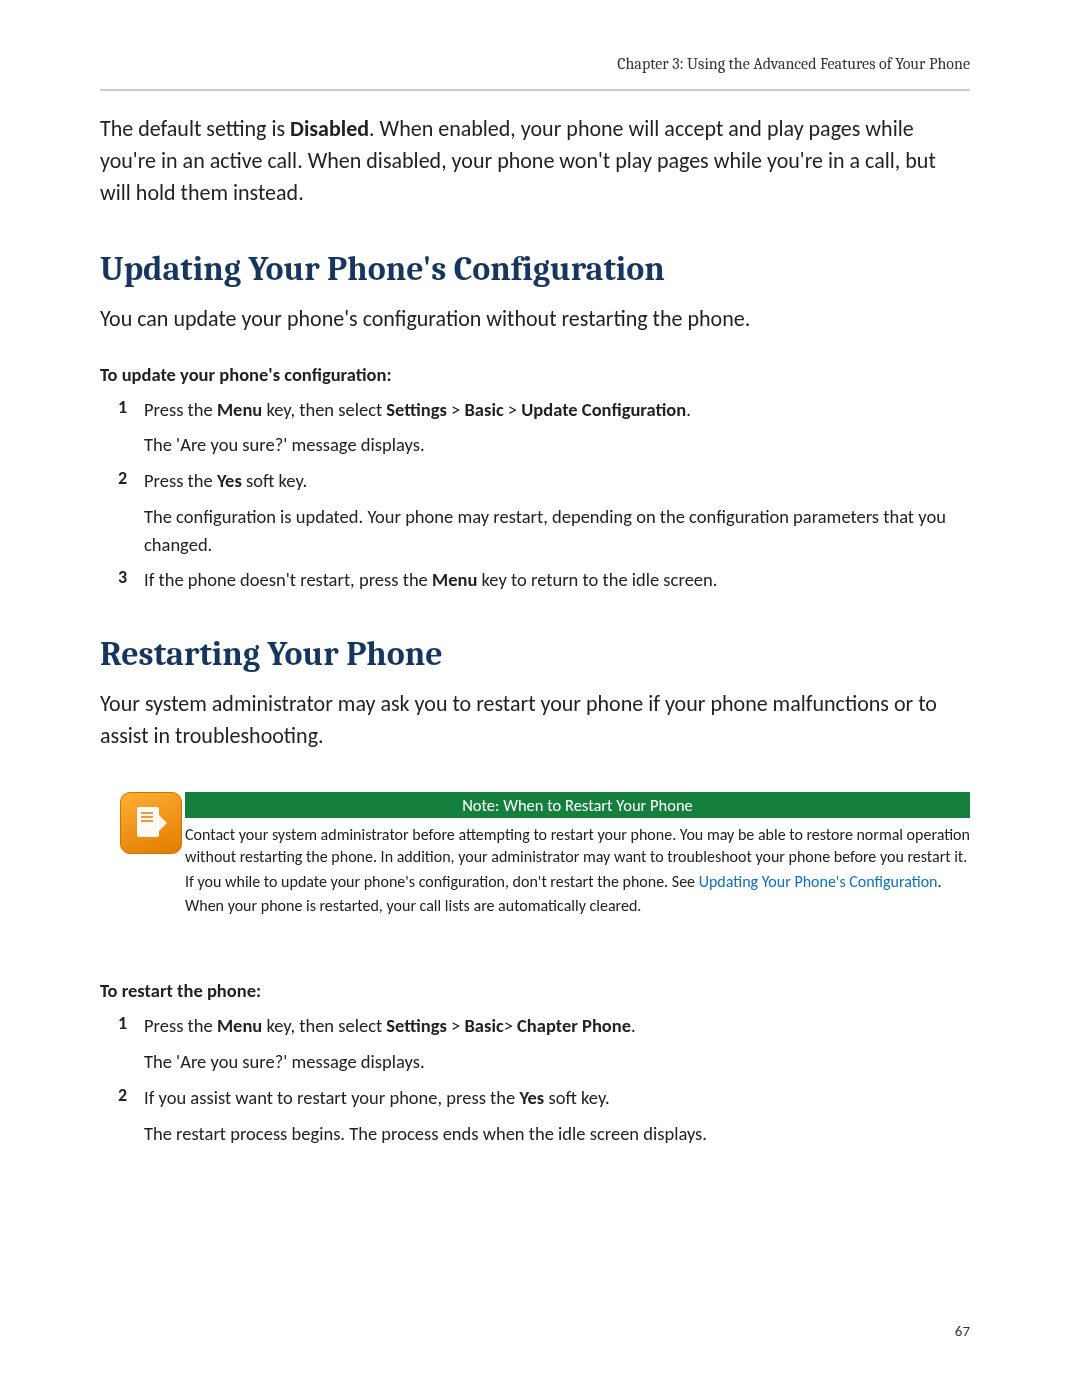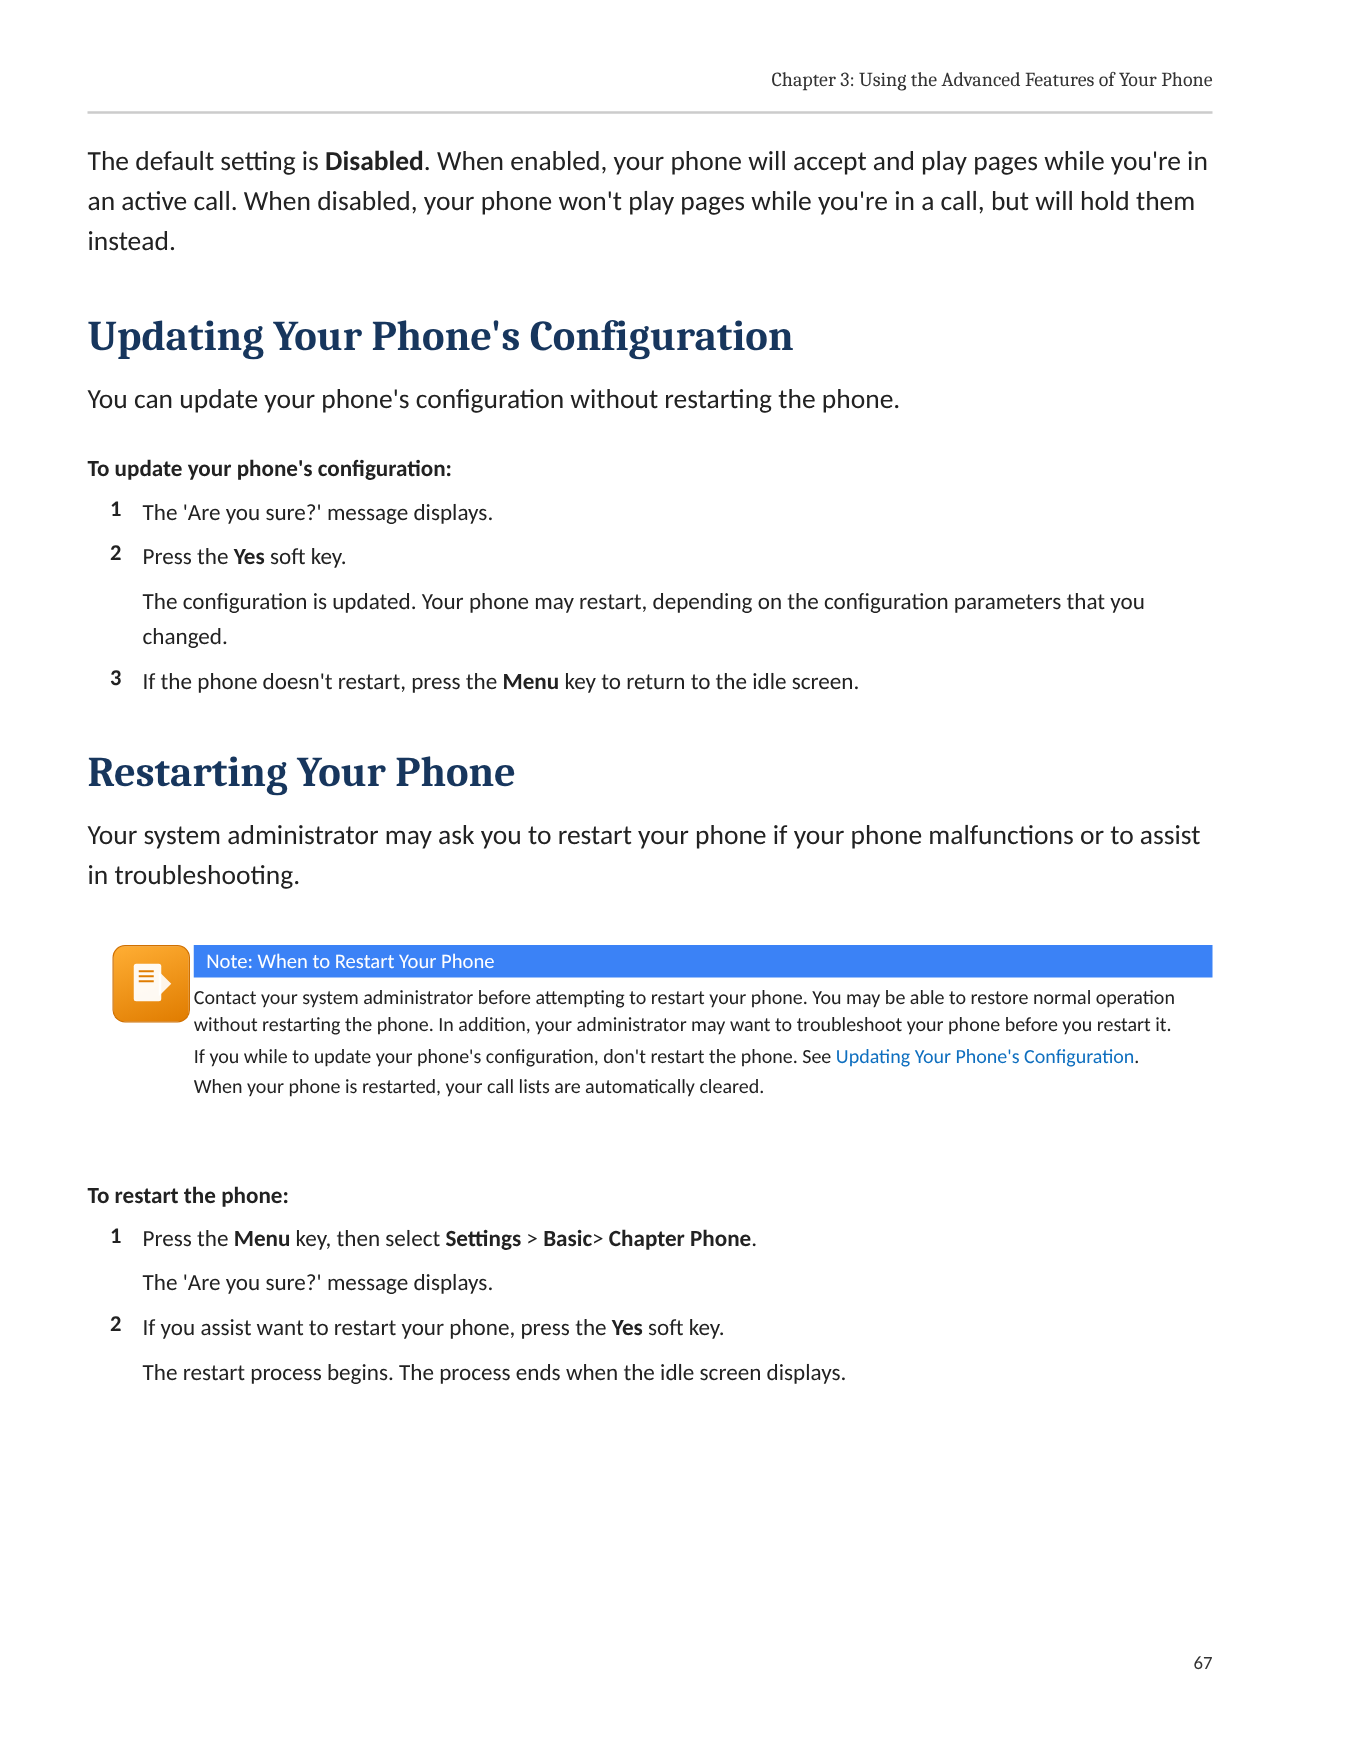--- a/index.html
+++ b/index.html
@@ -6,21 +6,21 @@
     margin: 0;
     padding: 0;
     background: #fff;
     font-family: Calibri, "Segoe UI", Arial, sans-serif;
     color: #222;
   }
   .page {
     width: 1080px;
     min-height: 1397px;
     box-sizing: border-box;
-    padding: 55px 110px 40px 70px;
+    padding: 55px 110px 40px 100px;
     position: relative;
   }
   .chapter-head {
     text-align: right;
     font-family: Cambria, Georgia, serif;
     font-size: 16px;
     color: #333;
     margin-bottom: 16px;
   }
   .rule {
@@ -93,25 +93,26 @@
     border: 1px solid #d07000;
     display: flex;
     align-items: center;
     justify-content: center;
   }
   .note-icon svg { width: 40px; height: 40px; }
   .note-content {
     flex: 1;
   }
   .note-title-bar {
-    background: #3b82f6;
+    background: #15803d;
     color: #fff;
     font-size: 16.5px;
     padding: 3px 10px;
     margin-bottom: 6px;
+    text-align: center;
   }
   .note-text {
     font-size: 16px;
     line-height: 1.4;
     color: #222;
   }
   .note-text p { margin: 0 0 2px 0; }
   a.link {
     color: #0f6fbf;
     text-decoration: none;
@@ -137,20 +138,23 @@
   </p>
 
   <h2 class="h2">Updating Your Phone's Configuration</h2>
   <p class="body-text">You can update your phone's configuration without restarting the phone.</p>
   <div class="proc-head">To update your phone's configuration:</div>
 
   <div class="step-list">
     <div class="step">
       <div class="step-num">1</div>
       <div class="step-body">
+        <p>
+          <span>Press the </span><b>Menu</b><span> key, then select </span><b>Settings</b><span> &gt; </span><b>Basic</b><span> &gt; </span><b>Update Configuration</b><span>.</span>
+        </p>
         <p>The 'Are you sure?' message displays.</p>
       </div>
     </div>
 
     <div class="step">
       <div class="step-num">2</div>
       <div class="step-body">
         <p>
           <span>Press the </span><b>Yes</b><span> soft key.</span>
         </p>

